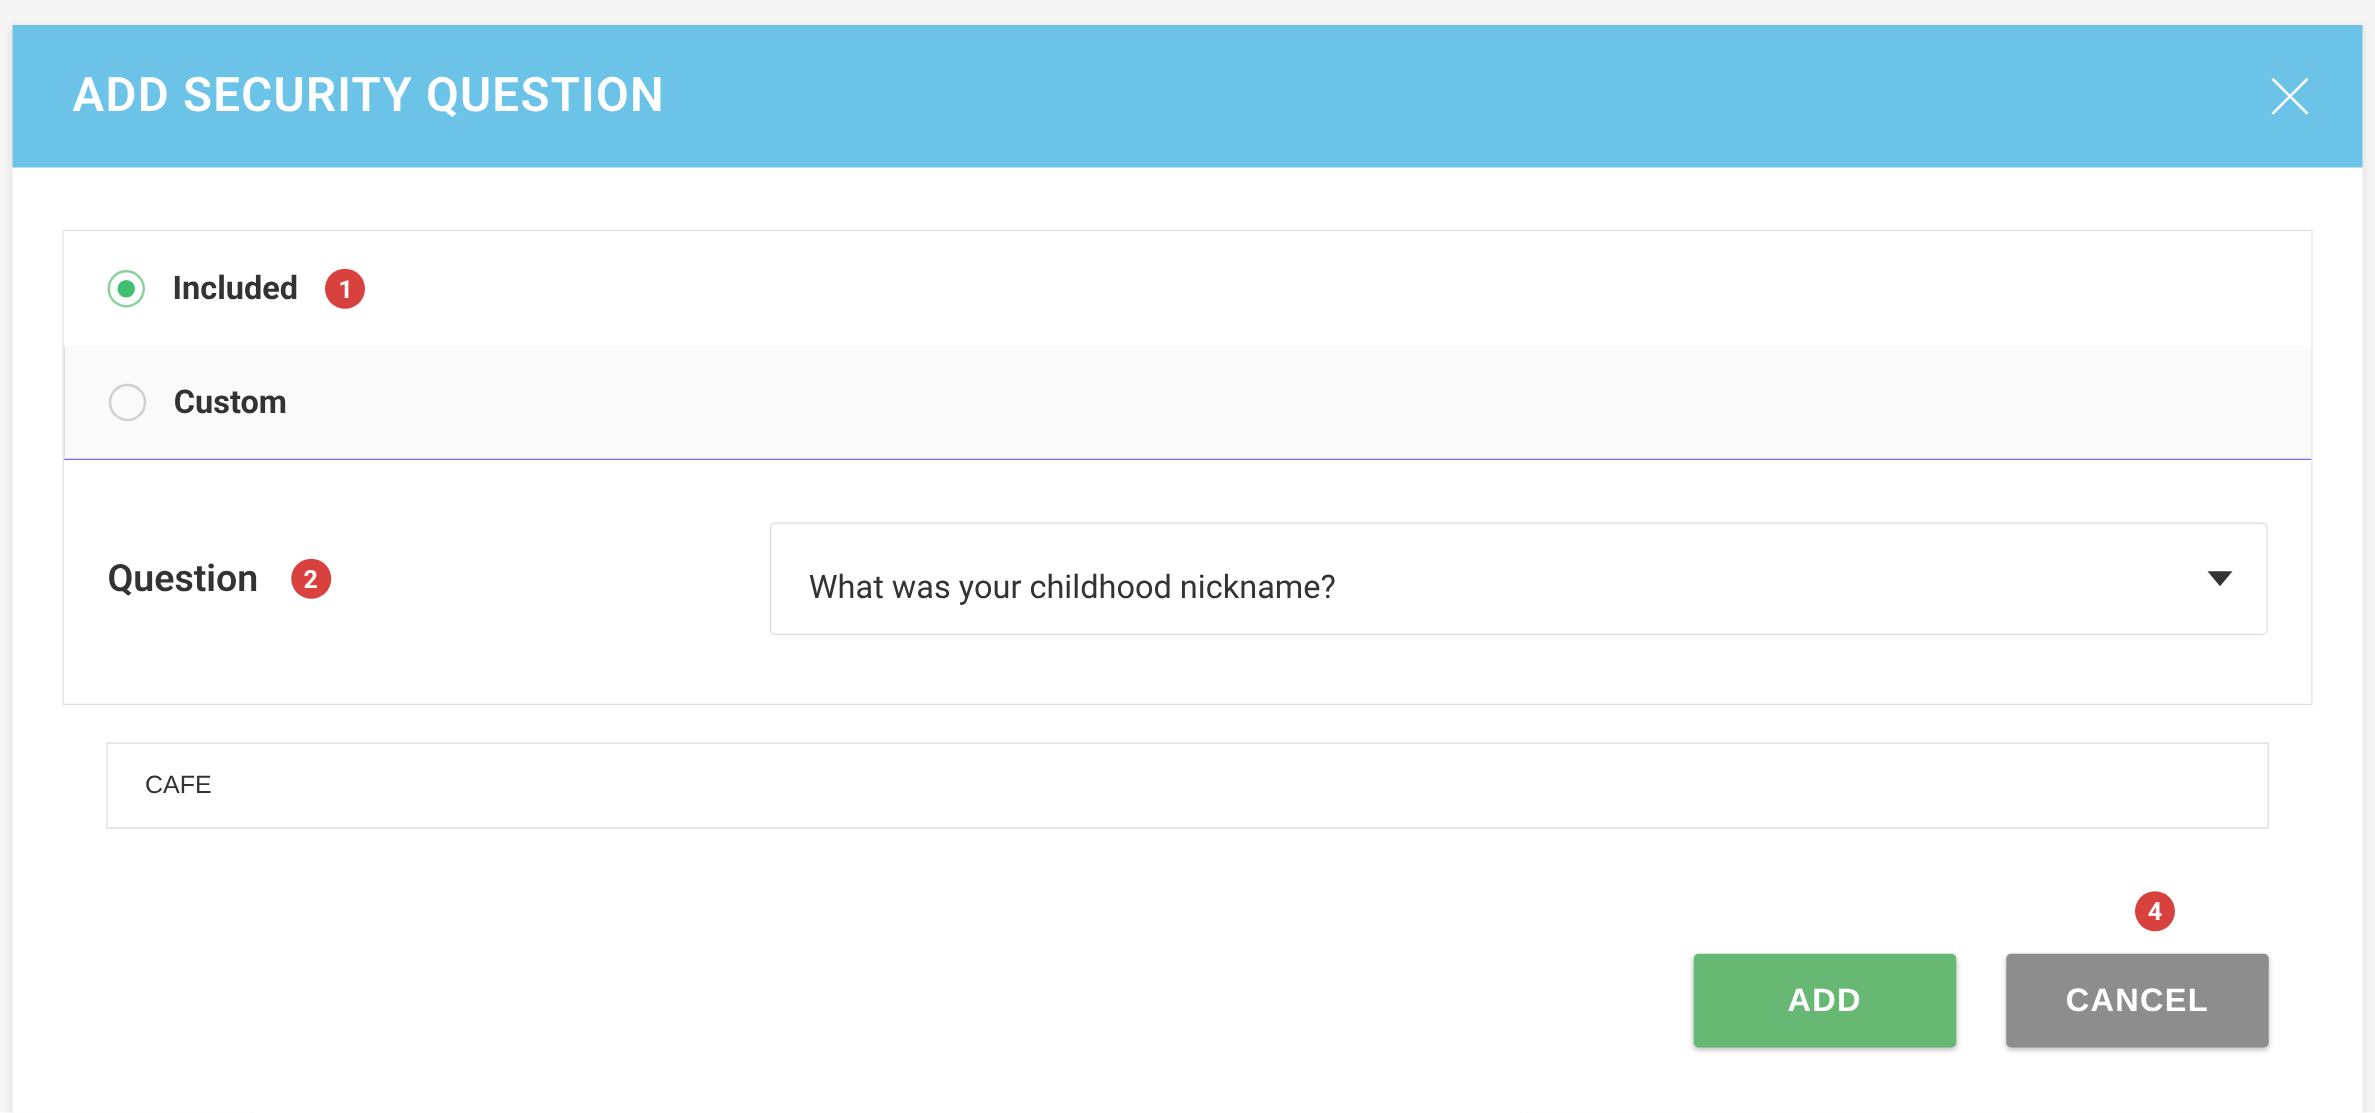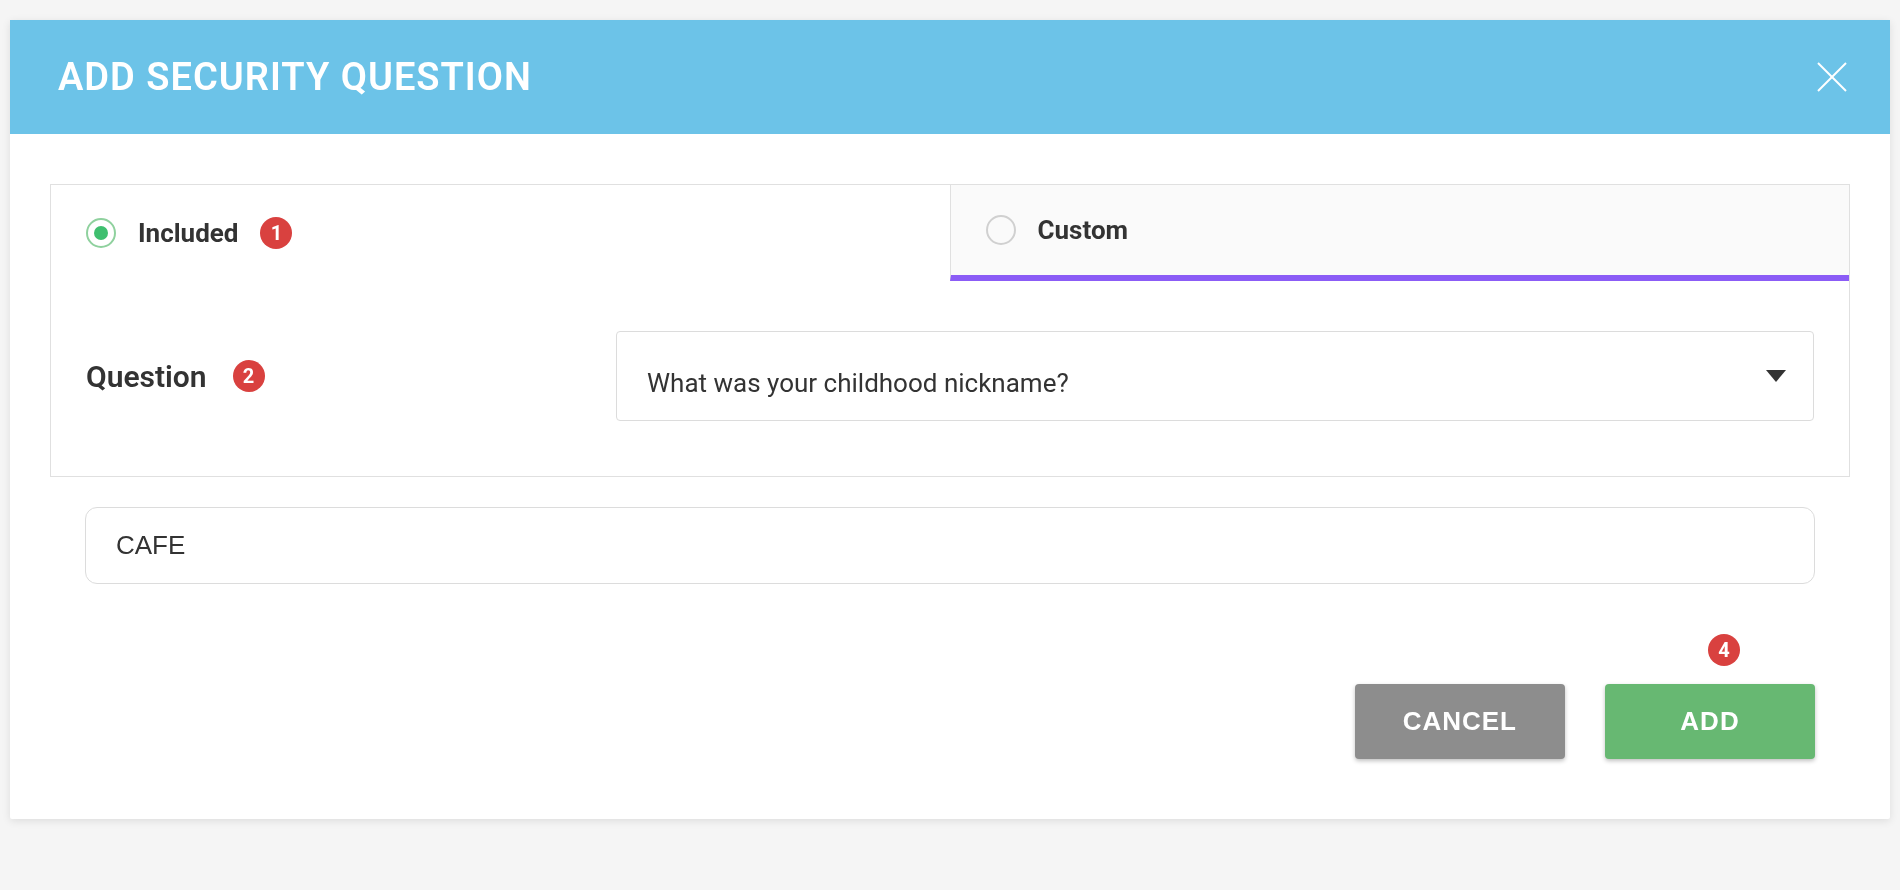--- a/index.html
+++ b/index.html
@@ -55,34 +55,35 @@
       padding: 50px 40px 60px 40px;
     }
     .type-panel {
       border: 1px solid #e0e0e0;
       background: #fff;
       
     }
     .tabs-row {
       display: flex;
       width: 100%;
+      flex-direction: column;
     }
     .tab {
       flex: 1;
       display: flex;
       align-items: center;
       padding: 30px 35px;
       cursor: pointer;
       gap: 22px;
       position: relative;
     }
     .tab-inactive {
       background: #fafafa;
       border-left: 1px solid #e0e0e0;
-      border-bottom: 6px solid #8b5cf6;
+      border-bottom: 1px solid #8b5cf6;
     }
     .tab-active {
       background: #fff;
     }
     .radio-outer {
       width: 30px;
       height: 30px;
       border-radius: 50%;
       border: 2px solid #d0d0d0;
       display: flex;
@@ -166,23 +167,23 @@
       display: flex;
       align-items: center;
       padding: 30px 35px 10px 35px;
     }
     .answer-row .field-label-wrap {
       width: 530px;
     }
     .input-box {
       flex: 1;
       border: 1px solid #dcdcdc;
-      border-radius: 12px;
+      border-radius: 0;
       padding: 22px 30px;
-      font-size: 26px;
+      font-size: 20px;
       color: #333;
       background: #fff;
       outline: none;
     }
     .actions-row {
       display: flex;
       justify-content: flex-end;
       gap: 40px;
       padding: 0 35px 0 35px;
       margin-top: 90px;
@@ -256,18 +257,18 @@
         </div>
       </div>
     </div>
 
     <div class="answer-row">
       <input class="input-box" type="text" value="CAFE" style="">
     </div>
 
     <div class="actions-row">
       <span class="badge badge-floating">4</span>
+      <button class="btn btn-add">ADD</button>
       <button class="btn btn-cancel">CANCEL</button>
-      <button class="btn btn-add">ADD</button>
     </div>
 
   </div>
 </div>
 
 </body></html>

